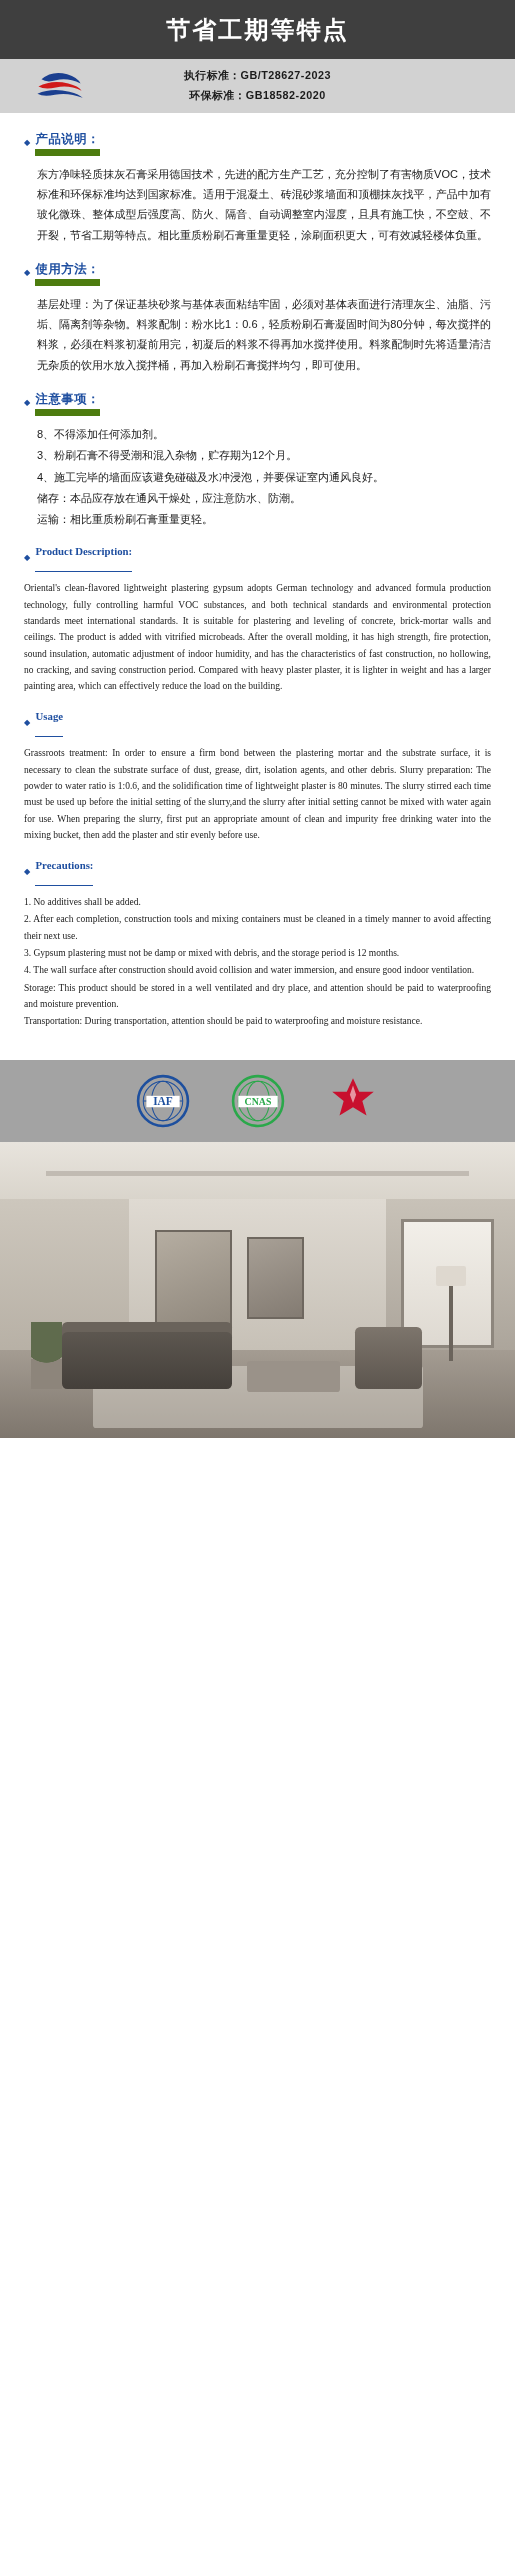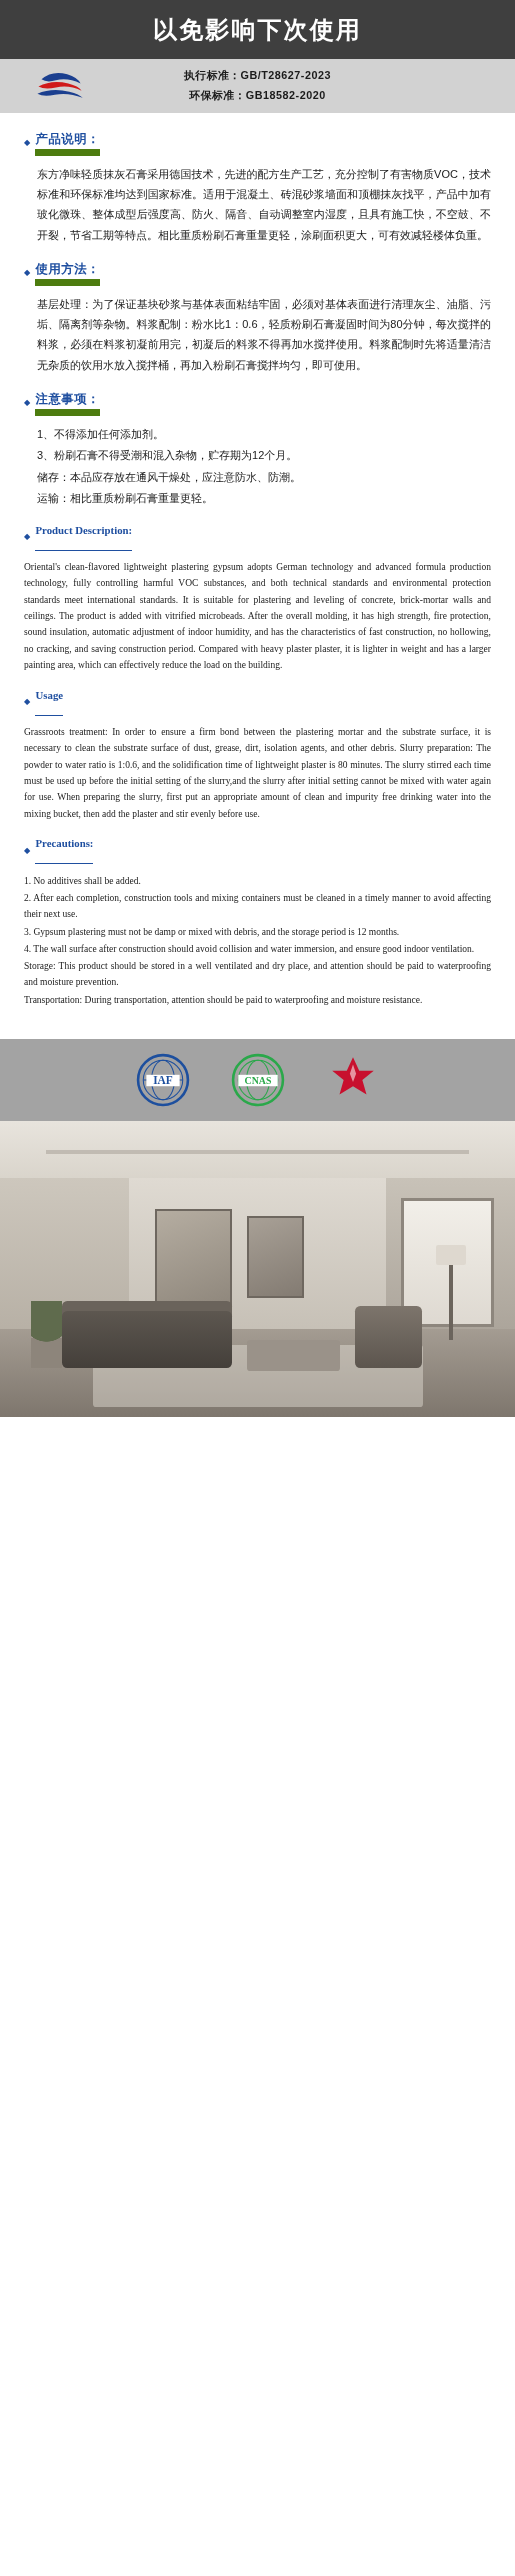--- a/index.html
+++ b/index.html
@@ -201,21 +201,21 @@
     background: radial-gradient(circle at 50% 25%, #5f6b4d 0 45%, rgba(0,0,0,0) 46%),
                 linear-gradient(180deg, rgba(0,0,0,0) 0 55%, #8d857b 55% 100%);
   }
 </style>
 </head>
 <body>
 
 <div class="page">
 
   <div class="header">
-    <div class="header-title">以免影响下次使用</div>
+    <div class="header-title">节省工期等特点</div>
   </div>
 
   <div class="standards">
     <div class="logo-wrap">
       <svg class="logo-mark" viewBox="0 0 110 70">
         <path d="M20 22 Q40 4 70 12 Q90 18 96 30 Q70 18 48 24 Q30 29 20 22 Z" fill="#1b3f8f"></path>
         <path d="M14 36 Q40 22 72 30 Q92 35 98 44 Q72 32 48 38 Q26 43 14 36 Z" fill="#d01a1a"></path>
         <path d="M12 50 Q40 38 74 46 Q94 51 100 58 Q72 47 46 52 Q24 57 12 50 Z" fill="#1b3f8f"></path>
       </svg>
     </div>
@@ -247,22 +247,23 @@
         <p>基层处理：为了保证基块砂浆与基体表面粘结牢固，必须对基体表面进行清理灰尘、油脂、污垢、隔离剂等杂物。料浆配制：粉水比1：0.6，轻质粉刷石膏凝固时间为80分钟，每次搅拌的料浆，必须在料浆初凝前用完，初凝后的料浆不得再加水搅拌使用。料浆配制时先将适量清洁无杂质的饮用水放入搅拌桶，再加入粉刷石膏搅拌均匀，即可使用。</p>
       </div>
     </div>
 
     <div class="section">
       <div class="sec-head">
         <span class="diamond">◆</span>
         <span class="sec-title-cn">注意事项：</span>
       </div>
       <div class="body-cn">
-        <p>1、不得添加任何添加剂。</p>
+        <p>8、不得添加任何添加剂。</p>
         <p>3、粉刷石膏不得受潮和混入杂物，贮存期为12个月。</p>
+        <p>4、施工完毕的墙面应该避免碰磁及水冲浸泡，并要保证室内通风良好。</p>
         <p>储存：本品应存放在通风干燥处，应注意防水、防潮。</p>
         <p>运输：相比重质粉刷石膏重量更轻。</p>
       </div>
     </div>
 
     <div class="section">
       <div class="sec-head">
         <span class="diamond">◆</span>
         <span class="sec-title-en">Product Description:</span>
       </div>

